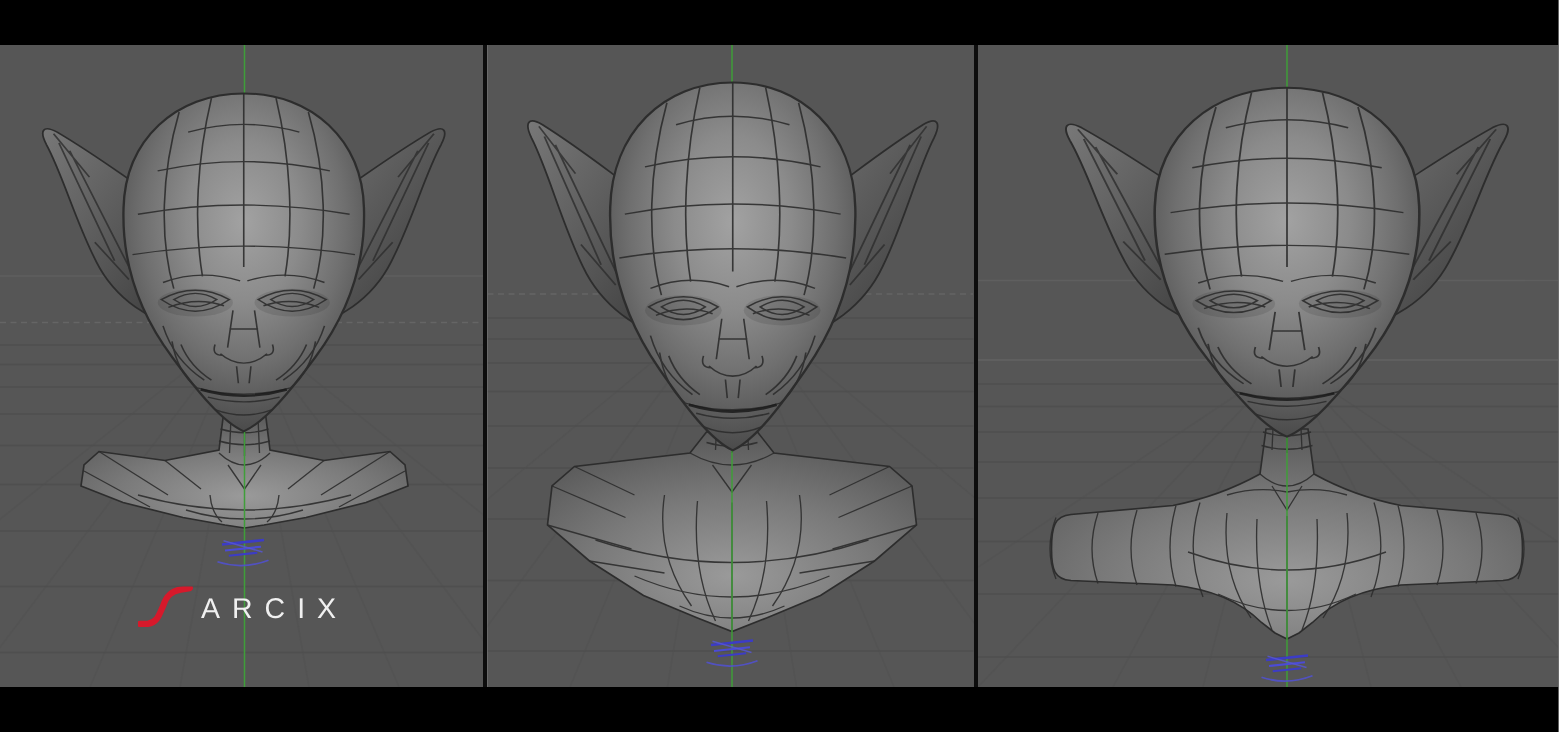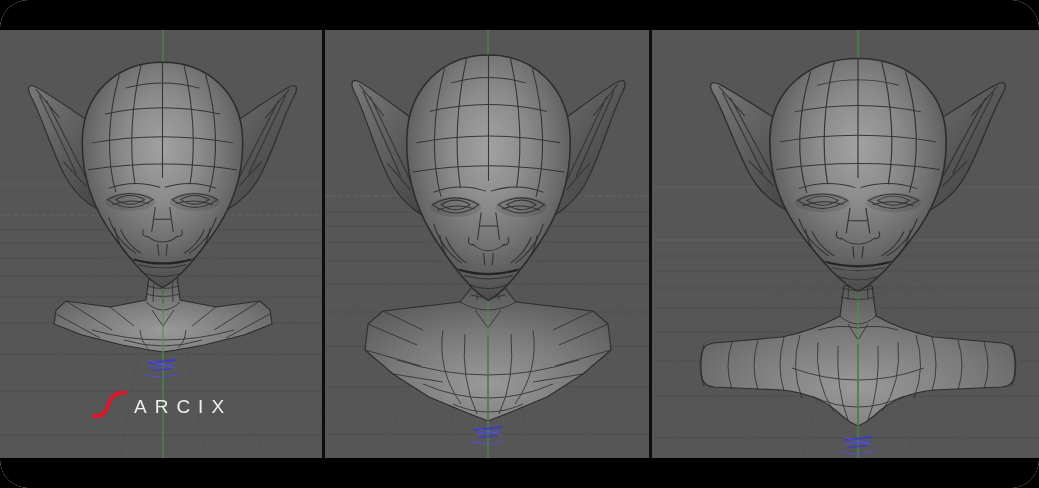--- a/index.html
+++ b/index.html
@@ -1,18 +1,18 @@
 <!DOCTYPE html>
 <html><head>
 <meta charset="utf-8">
 <style>
   html,body{margin:0;padding:0;background:#000;}
   .stage{
     position:relative;width:1039px;height:488px;overflow:hidden;
-    background:#ffffff;font-family:"Liberation Sans",sans-serif;border-radius:28px;
+    background:#ffffff;font-family:"Liberation Sans",sans-serif;
   }
   .letterbox{position:absolute;left:0;width:1039px;background:#000;}
   .letterbox.top{top:0;height:30px;}
   .letterbox.bottom{top:458px;height:30px;}
   .viewrow{position:absolute;top:30px;left:0;width:1039px;height:428px;}
   .panel{position:absolute;top:0;height:428px;background:#565656;overflow:hidden;}
   .panel.p1{left:0;width:322px;}
   .panel.p2{left:325px;width:324px;}
   .panel.p3{left:652px;width:387px;}
   .divider{position:absolute;top:0;height:428px;width:3px;background:#0d0d0d;}

